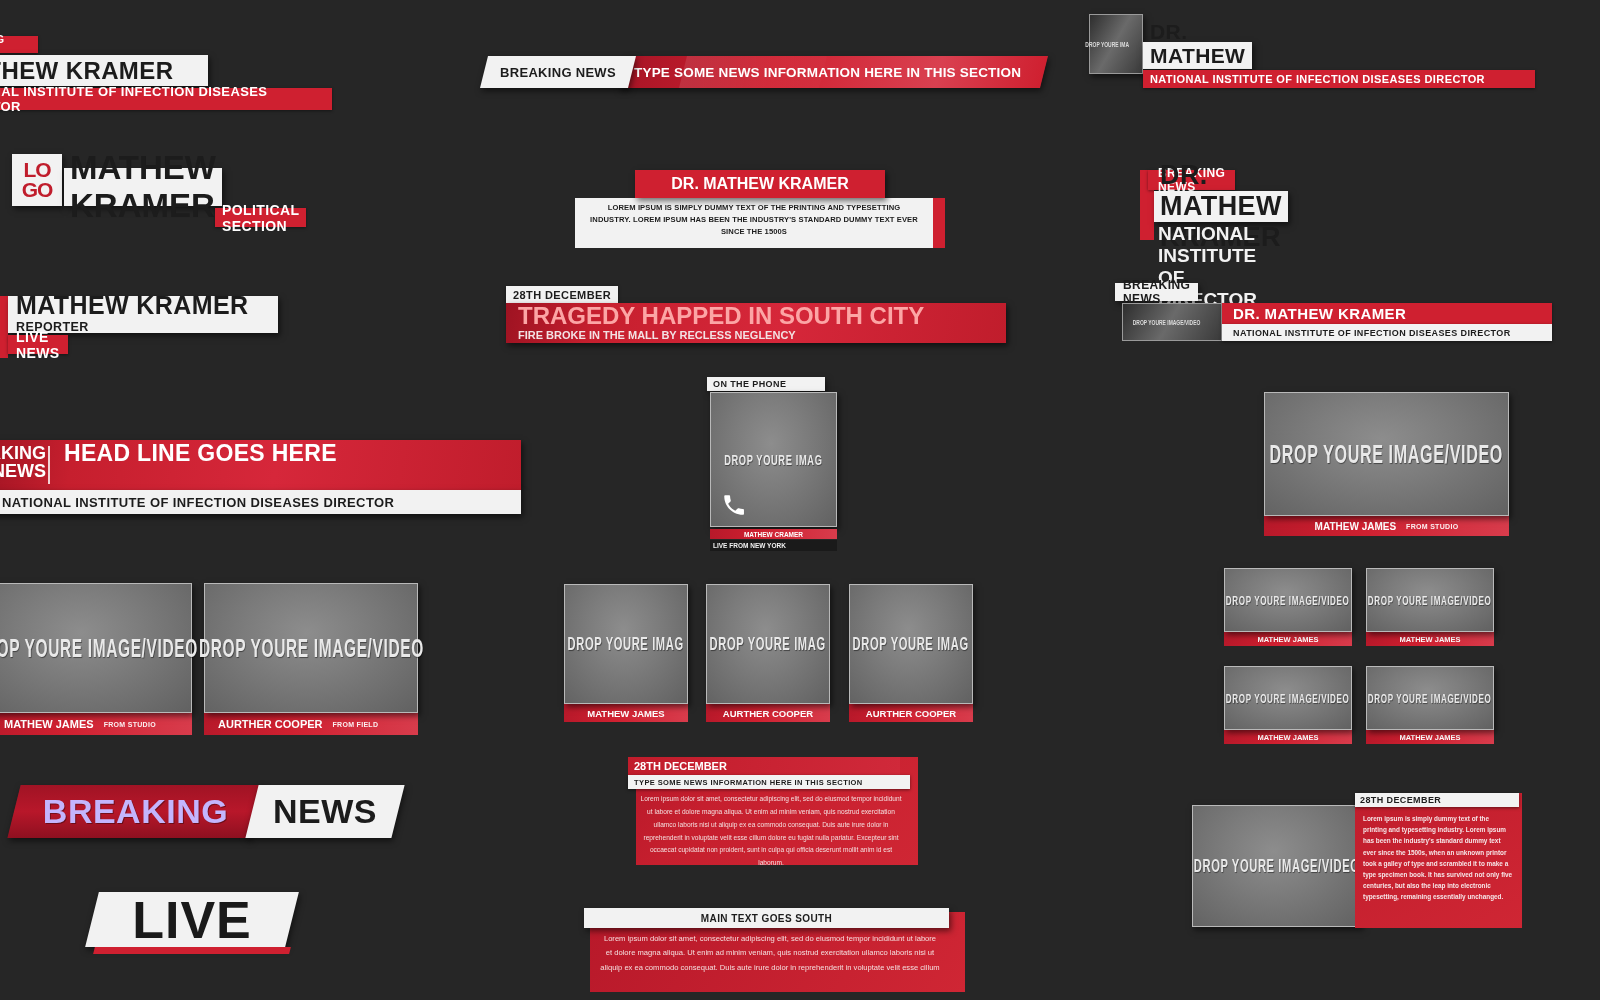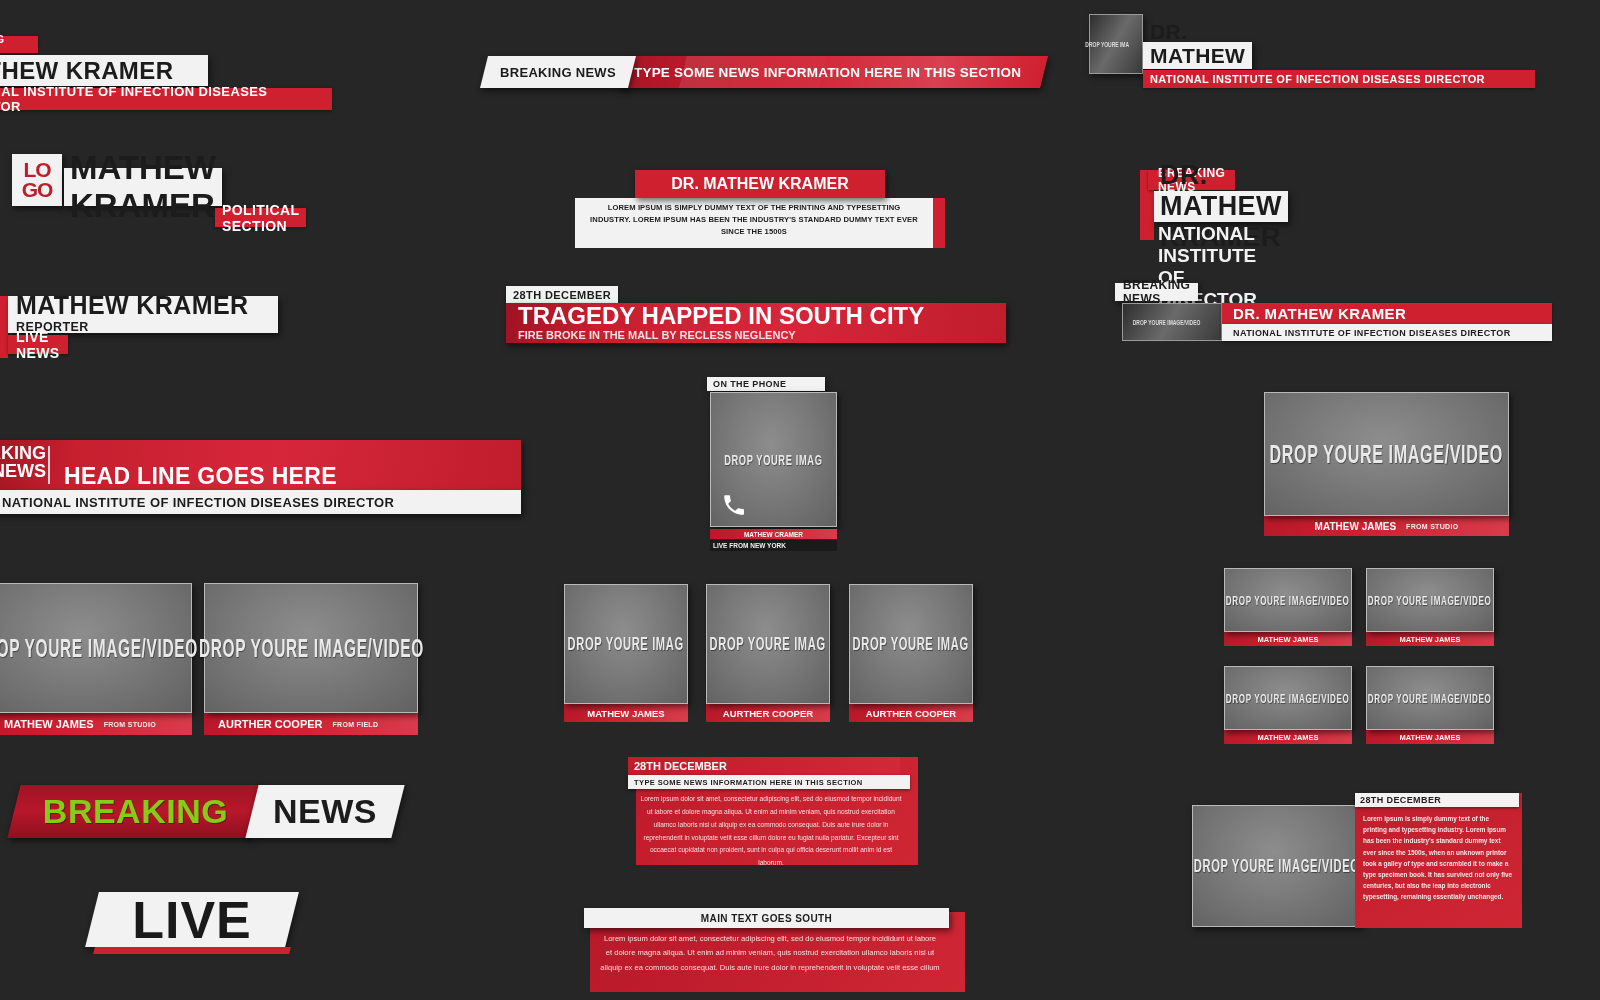--- a/index.html
+++ b/index.html
@@ -173,21 +173,21 @@
       <span>LIVE NEWS</span>
     </div>
   </div>
 
   <div class="abs" style="left:506px; top:286px; width:500px;">
     <div class="abs white-box" style="left:0; top:0; height:17px; padding:0 7px; font-size:11px;">
       <span>28TH DECEMBER</span>
     </div>
     <div class="abs red-grad shadowbox" style="left:0; top:17px; width:500px; height:40px;"></div>
     <div class="abs" style="left:12px; top:18px; width:480px;">
-      <div style="color:#ffffff;font-weight:700;font-size:24px;line-height:1.04;">TRAGEDY HAPPED IN SOUTH CITY</div>
+      <div style="color:#fca5a5;font-weight:700;font-size:24px;line-height:1.04;">TRAGEDY HAPPED IN SOUTH CITY</div>
       <div style="color:#f3e2e4;font-weight:700;font-size:11px;line-height:1.1;">FIRE BROKE IN THE MALL BY RECLESS NEGLENCY</div>
     </div>
   </div>
 
   <div class="abs" style="left:1115px; top:283px;">
     <div class="abs white-box shadowbox" style="left:0; top:0; height:18px; padding:0 8px; font-size:12px;">
       <span>BREAKING NEWS</span>
     </div>
     <div class="dark-ph abs" style="left:7px; top:20px; width:100px; height:38px;">
       <span style="font-size:8px;">DROP YOURE IMAGE/VIDEO</span>
@@ -200,21 +200,21 @@
     </div>
   </div>
 
   <div class="abs" style="left:-24px; top:440px; width:545px;">
     <div class="abs red-grad shadowbox" style="left:0; top:0; width:545px; height:50px;"></div>
     <div class="abs" style="left:4px; top:4px; width:66px; text-align:right; line-height:1.02;">
       <div style="color:#fff;font-weight:700;font-size:18px;">AKING</div>
       <div style="color:#fff;font-weight:700;font-size:18px;">NEWS</div>
     </div>
     <div class="abs" style="left:72px; top:6px; width:2px; height:38px; background:rgba(255,255,255,.8);"></div>
-    <div class="abs" style="left:88px; top:0; height:50px; display:flex; align-items:flex-end;">
+    <div class="abs" style="left:88px; top:0; height:50px; display:flex; align-items:flex-start;">
       <span style="color:#fff;font-weight:700;font-size:23px;letter-spacing:.3px;">HEAD LINE GOES HERE</span>
     </div>
     <div class="abs white-box shadowbox" style="left:0; top:50px; width:545px; height:24px; padding:0 26px; font-size:13px;">
       <span>NATIONAL INSTITUTE OF INFECTION DISEASES DIRECTOR</span>
     </div>
   </div>
 
   <div class="abs" style="left:707px; top:377px; width:130px;">
     <div class="abs white-box shadowbox" style="left:0; top:0; width:118px; height:14px; padding:0 6px; font-size:9px;">
       <span>ON THE PHONE</span>
@@ -316,21 +316,21 @@
       <span style="font-size:13px;">DROP YOURE IMAGE/VIDEO</span>
     </div>
     <div class="capbar" style="width:128px; height:14px; font-size:7.5px;">
       <span>MATHEW JAMES</span>
     </div>
   </div>
 
   <div class="abs" style="left:14px; top:785px; width:390px; height:53px;">
     <div class="abs skew shadowbox" style="left:0; top:0; width:243px; height:53px; background:linear-gradient(180deg,#a01324 0%,#b8172a 50%,#8e1020 100%);"></div>
     <div class="abs" style="left:0; top:0; width:243px; height:53px; display:flex; align-items:center; justify-content:center;">
-      <span style="color:#84cc16;font-weight:700;font-size:34px;letter-spacing:.5px;" class="outline-shadow">BREAKING</span>
+      <span style="color:#c4b5fd;font-weight:700;font-size:34px;letter-spacing:.5px;" class="outline-shadow">BREAKING</span>
     </div>
     <div class="abs skew shadowbox" style="left:238px; top:0; width:146px; height:53px; background:#f2f2f2;"></div>
     <div class="abs" style="left:238px; top:0; width:146px; height:53px; display:flex; align-items:center; justify-content:center;">
       <span style="color:#1c1c1c;font-weight:700;font-size:34px;letter-spacing:.5px;">NEWS</span>
     </div>
   </div>
 
   <div class="abs" style="left:92px; top:892px; width:200px; height:62px;text-decoration:underline;">
     <div class="abs skew shadowbox" style="left:0; top:0; width:200px; height:55px; background:#f2f2f2;"></div>
     <div class="abs" style="left:0; top:0; width:200px; height:55px; display:flex; align-items:center; justify-content:center;">

